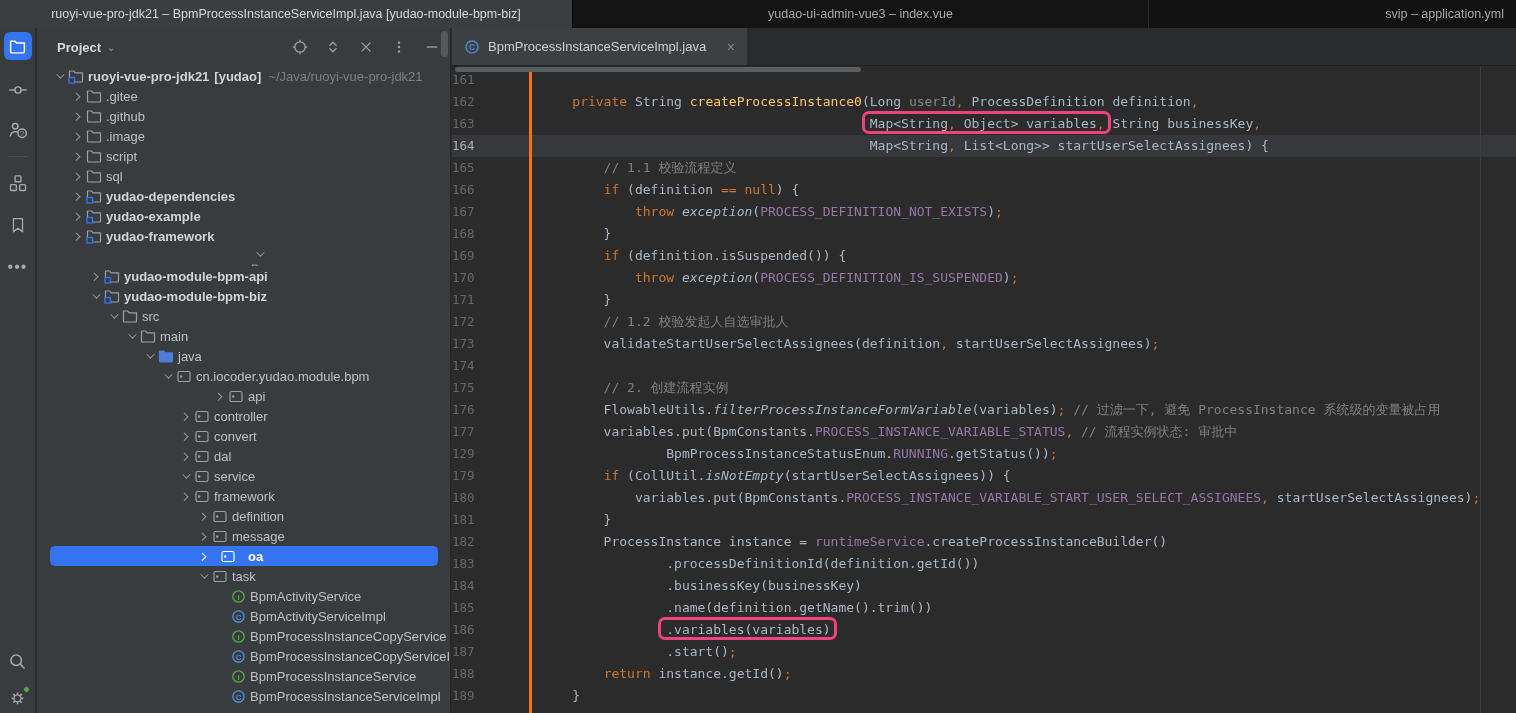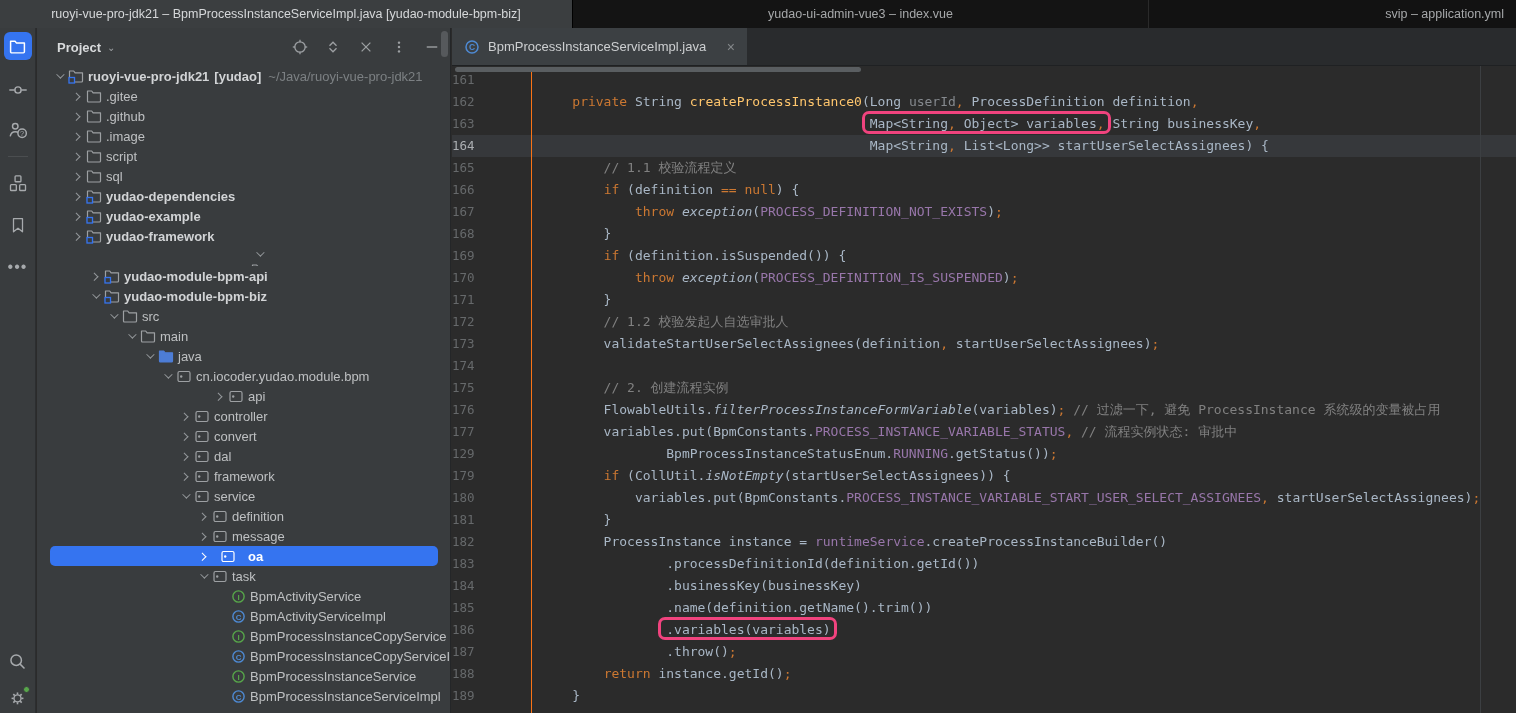--- a/index.html
+++ b/index.html
@@ -47,21 +47,21 @@
   .tree-scroll { position:absolute; right:2px; top:3px; width:7px; height:26px; background:#56595C; border-radius:4px; }
 
   
   .editor { position:absolute; left:452px; top:28px; width:1064px; height:685px; background:#2B2B2B; }
   .tabs { height:38px; background:#292B2D; display:flex; border-bottom:1px solid #1F2123; }
   .tab { width:295px; background:#3C4043; display:flex; align-items:center; gap:8px; padding:0 12px; font-size:13px; color:#CDCFD1; }
   .tab-close { margin-left:auto; color:#85888B; font-size:14px; line-height:1; }
   .code-wrap { position:absolute; top:38px; left:0; right:0; bottom:0; overflow:hidden; font-family:"DejaVu Sans Mono","Liberation Mono",monospace; font-size:13px; line-height:22px; }
   .code-inner { padding-top:3px; }
   .cline { display:flex; height:22px; white-space:pre; }
-  .ln { flex:none; width:80px; text-align:right; padding-right:69px; color:#66696B; border-right:1px solid #f97316; font-size:12.5px; }
+  .ln { flex:none; width:80px; text-align:right; padding-right:69px; color:#66696B; border-right:3px solid #f97316; font-size:12.5px; }
   .lc { padding-left:9px; }
   .cline.cur { background:#36383B; }
   .cline.cur .ln { color:#ABAEB1; }
   .tk-d { color:#A9B7C6; }
   .tk-k { color:#CC7832; }
   .tk-m { color:#FFC66D; }
   .tk-i { color:#A9B7C6; font-style:italic; }
   .tk-c { color:#9876AA; }
   .tk-f { color:#9876AA; }
   .tk-g { color:#808080; }
@@ -371,38 +371,38 @@
         <span class="chev col"></span>
         <span class="ticon">
           <svg width="16" height="16" viewBox="0 0 16 16">
             <rect x="2" y="3.5" width="12" height="10" rx="1.5" fill="none" stroke="#9DA0A3" stroke-width="1.2"></rect>
             <circle cx="5.2" cy="8.5" r="1.2" fill="#9DA0A3"></circle>
           </svg>
         </span>
         <span class="tlabel">dal</span>
       </div>
       <div class="trow" style="padding-left: 139px;">
+        <span class="chev exp"></span>
+        <span class="ticon">
+          <svg width="16" height="16" viewBox="0 0 16 16">
+            <rect x="2" y="3.5" width="12" height="10" rx="1.5" fill="none" stroke="#9DA0A3" stroke-width="1.2"></rect>
+            <circle cx="5.2" cy="8.5" r="1.2" fill="#9DA0A3"></circle>
+          </svg>
+        </span>
+        <span class="tlabel">service</span>
+      </div>
+      <div class="trow" style="padding-left: 139px;">
         <span class="chev col"></span>
         <span class="ticon">
           <svg width="16" height="16" viewBox="0 0 16 16">
             <rect x="2" y="3.5" width="12" height="10" rx="1.5" fill="none" stroke="#9DA0A3" stroke-width="1.2"></rect>
             <circle cx="5.2" cy="8.5" r="1.2" fill="#9DA0A3"></circle>
           </svg>
         </span>
         <span class="tlabel">framework</span>
-      </div>
-      <div class="trow" style="padding-left: 139px;">
-        <span class="chev exp"></span>
-        <span class="ticon">
-          <svg width="16" height="16" viewBox="0 0 16 16">
-            <rect x="2" y="3.5" width="12" height="10" rx="1.5" fill="none" stroke="#9DA0A3" stroke-width="1.2"></rect>
-            <circle cx="5.2" cy="8.5" r="1.2" fill="#9DA0A3"></circle>
-          </svg>
-        </span>
-        <span class="tlabel">service</span>
       </div>
       <div class="trow" style="padding-left: 157px;">
         <span class="chev col"></span>
         <span class="ticon">
           <svg width="16" height="16" viewBox="0 0 16 16">
             <rect x="2" y="3.5" width="12" height="10" rx="1.5" fill="none" stroke="#9DA0A3" stroke-width="1.2"></rect>
             <circle cx="5.2" cy="8.5" r="1.2" fill="#9DA0A3"></circle>
           </svg>
         </span>
         <span class="tlabel">definition</span>
@@ -534,21 +534,21 @@
         <div class="cline"><span class="ln">177</span><span class="lc"><span class="tk-d">        variables.put(BpmConstants.</span><span class="tk-c">PROCESS_INSTANCE_VARIABLE_STATUS</span><span class="tk-k">,</span><span class="tk-g"> // 流程实例状态: 审批中</span></span></div>
         <div class="cline"><span class="ln">129</span><span class="lc"><span class="tk-d">                BpmProcessInstanceStatusEnum.</span><span class="tk-c">RUNNING</span><span class="tk-d">.getStatus())</span><span class="tk-k">;</span></span></div>
         <div class="cline"><span class="ln">179</span><span class="lc"><span class="tk-d">        </span><span class="tk-k">if</span><span class="tk-d"> (CollUtil.</span><span class="tk-i">isNotEmpty</span><span class="tk-d">(startUserSelectAssignees)) {</span></span></div>
         <div class="cline"><span class="ln">180</span><span class="lc"><span class="tk-d">            variables.put(BpmConstants.</span><span class="tk-c">PROCESS_INSTANCE_VARIABLE_START_USER_SELECT_ASSIGNEES</span><span class="tk-k">,</span><span class="tk-d"> startUserSelectAssignees)</span><span class="tk-k">;</span></span></div>
         <div class="cline"><span class="ln">181</span><span class="lc"><span class="tk-d">        }</span></span></div>
         <div class="cline"><span class="ln">182</span><span class="lc"><span class="tk-d">        ProcessInstance instance = </span><span class="tk-f">runtimeService</span><span class="tk-d">.createProcessInstanceBuilder()</span></span></div>
         <div class="cline"><span class="ln">183</span><span class="lc"><span class="tk-d">                .processDefinitionId(definition.getId())</span></span></div>
         <div class="cline"><span class="ln">184</span><span class="lc"><span class="tk-d">                .businessKey(businessKey)</span></span></div>
         <div class="cline"><span class="ln">185</span><span class="lc"><span class="tk-d">                .name(definition.getName().trim())</span></span></div>
         <div class="cline"><span class="ln">186</span><span class="lc"><span class="tk-d">                </span><span class="annot"><span class="tk-d">.variables(variables)</span></span></span></div>
-        <div class="cline"><span class="ln">187</span><span class="lc"><span class="tk-d">                .throw()</span><span class="tk-k">;</span></span></div>
+        <div class="cline"><span class="ln">187</span><span class="lc"><span class="tk-d">                .start()</span><span class="tk-k">;</span></span></div>
         <div class="cline"><span class="ln">188</span><span class="lc"><span class="tk-d">        </span><span class="tk-k">return</span><span class="tk-d"> instance.getId()</span><span class="tk-k">;</span></span></div>
         <div class="cline"><span class="ln">189</span><span class="lc"><span class="tk-d">    }</span></span></div>
         <div class="cline"><span class="ln">190</span><span class="lc"></span></div>
       </div>
   </div>
   <div class="margin-guide"></div>
   <div class="hbar"></div>
 </div>
 
 </body></html>

